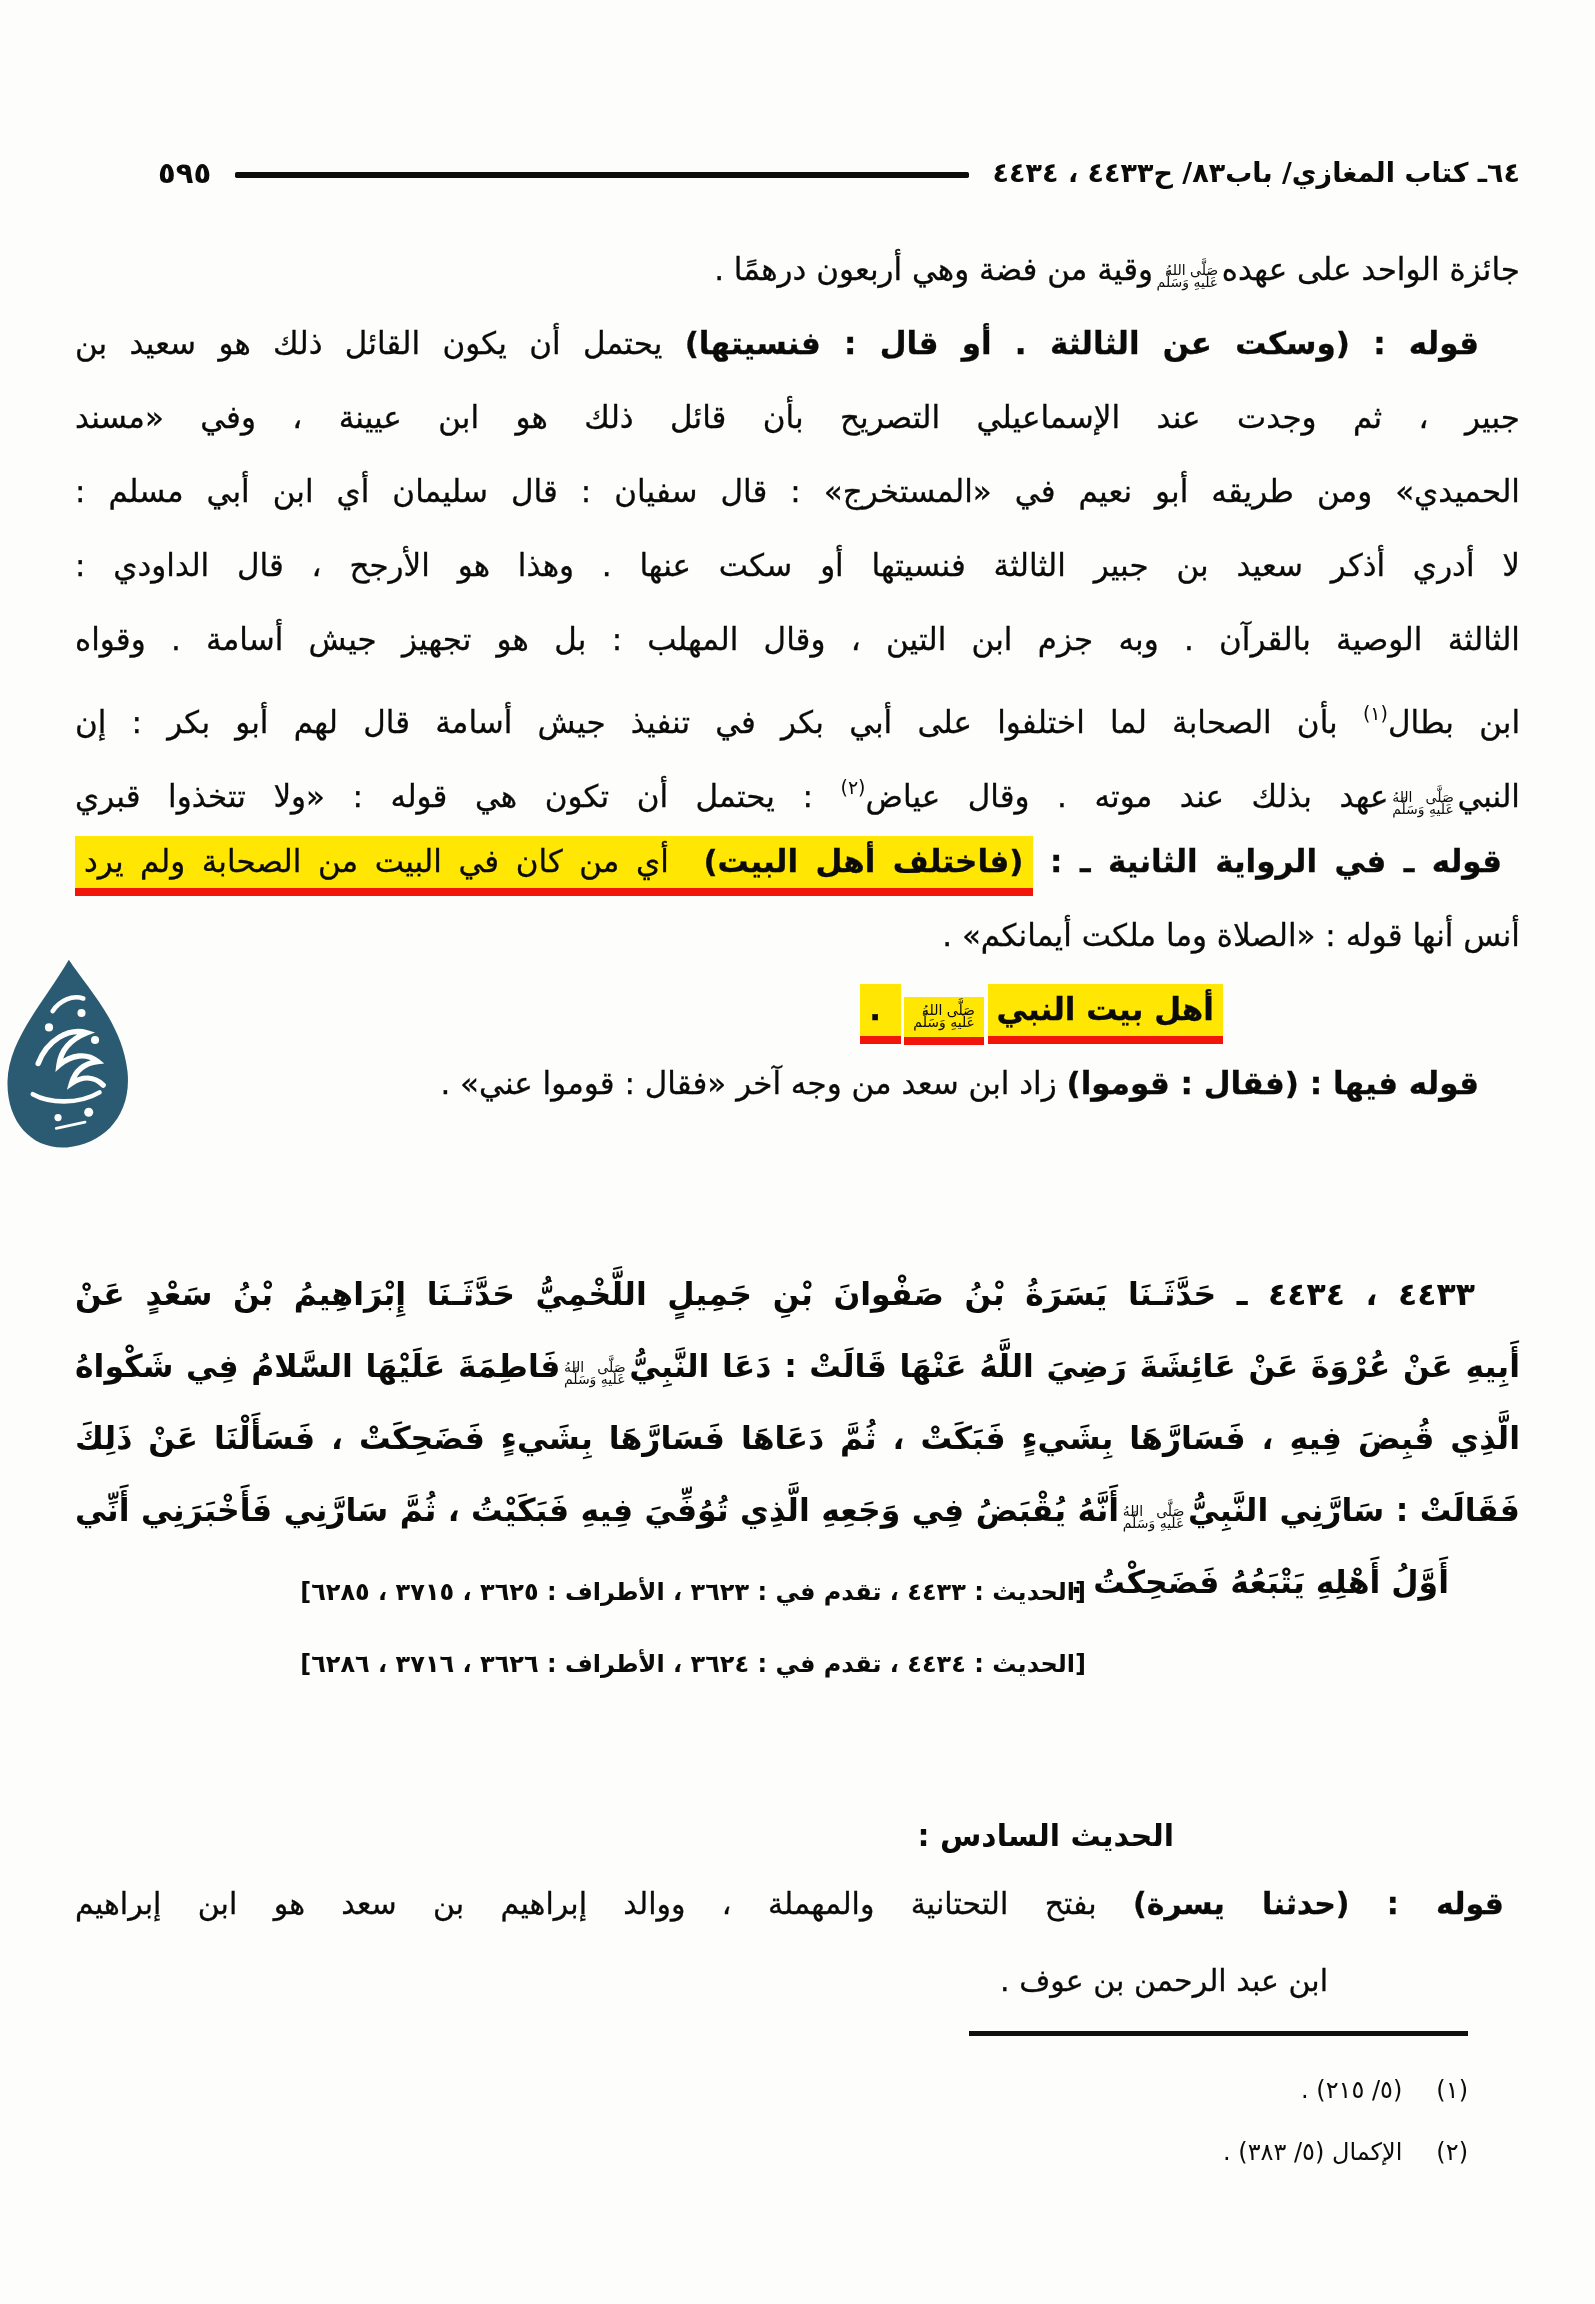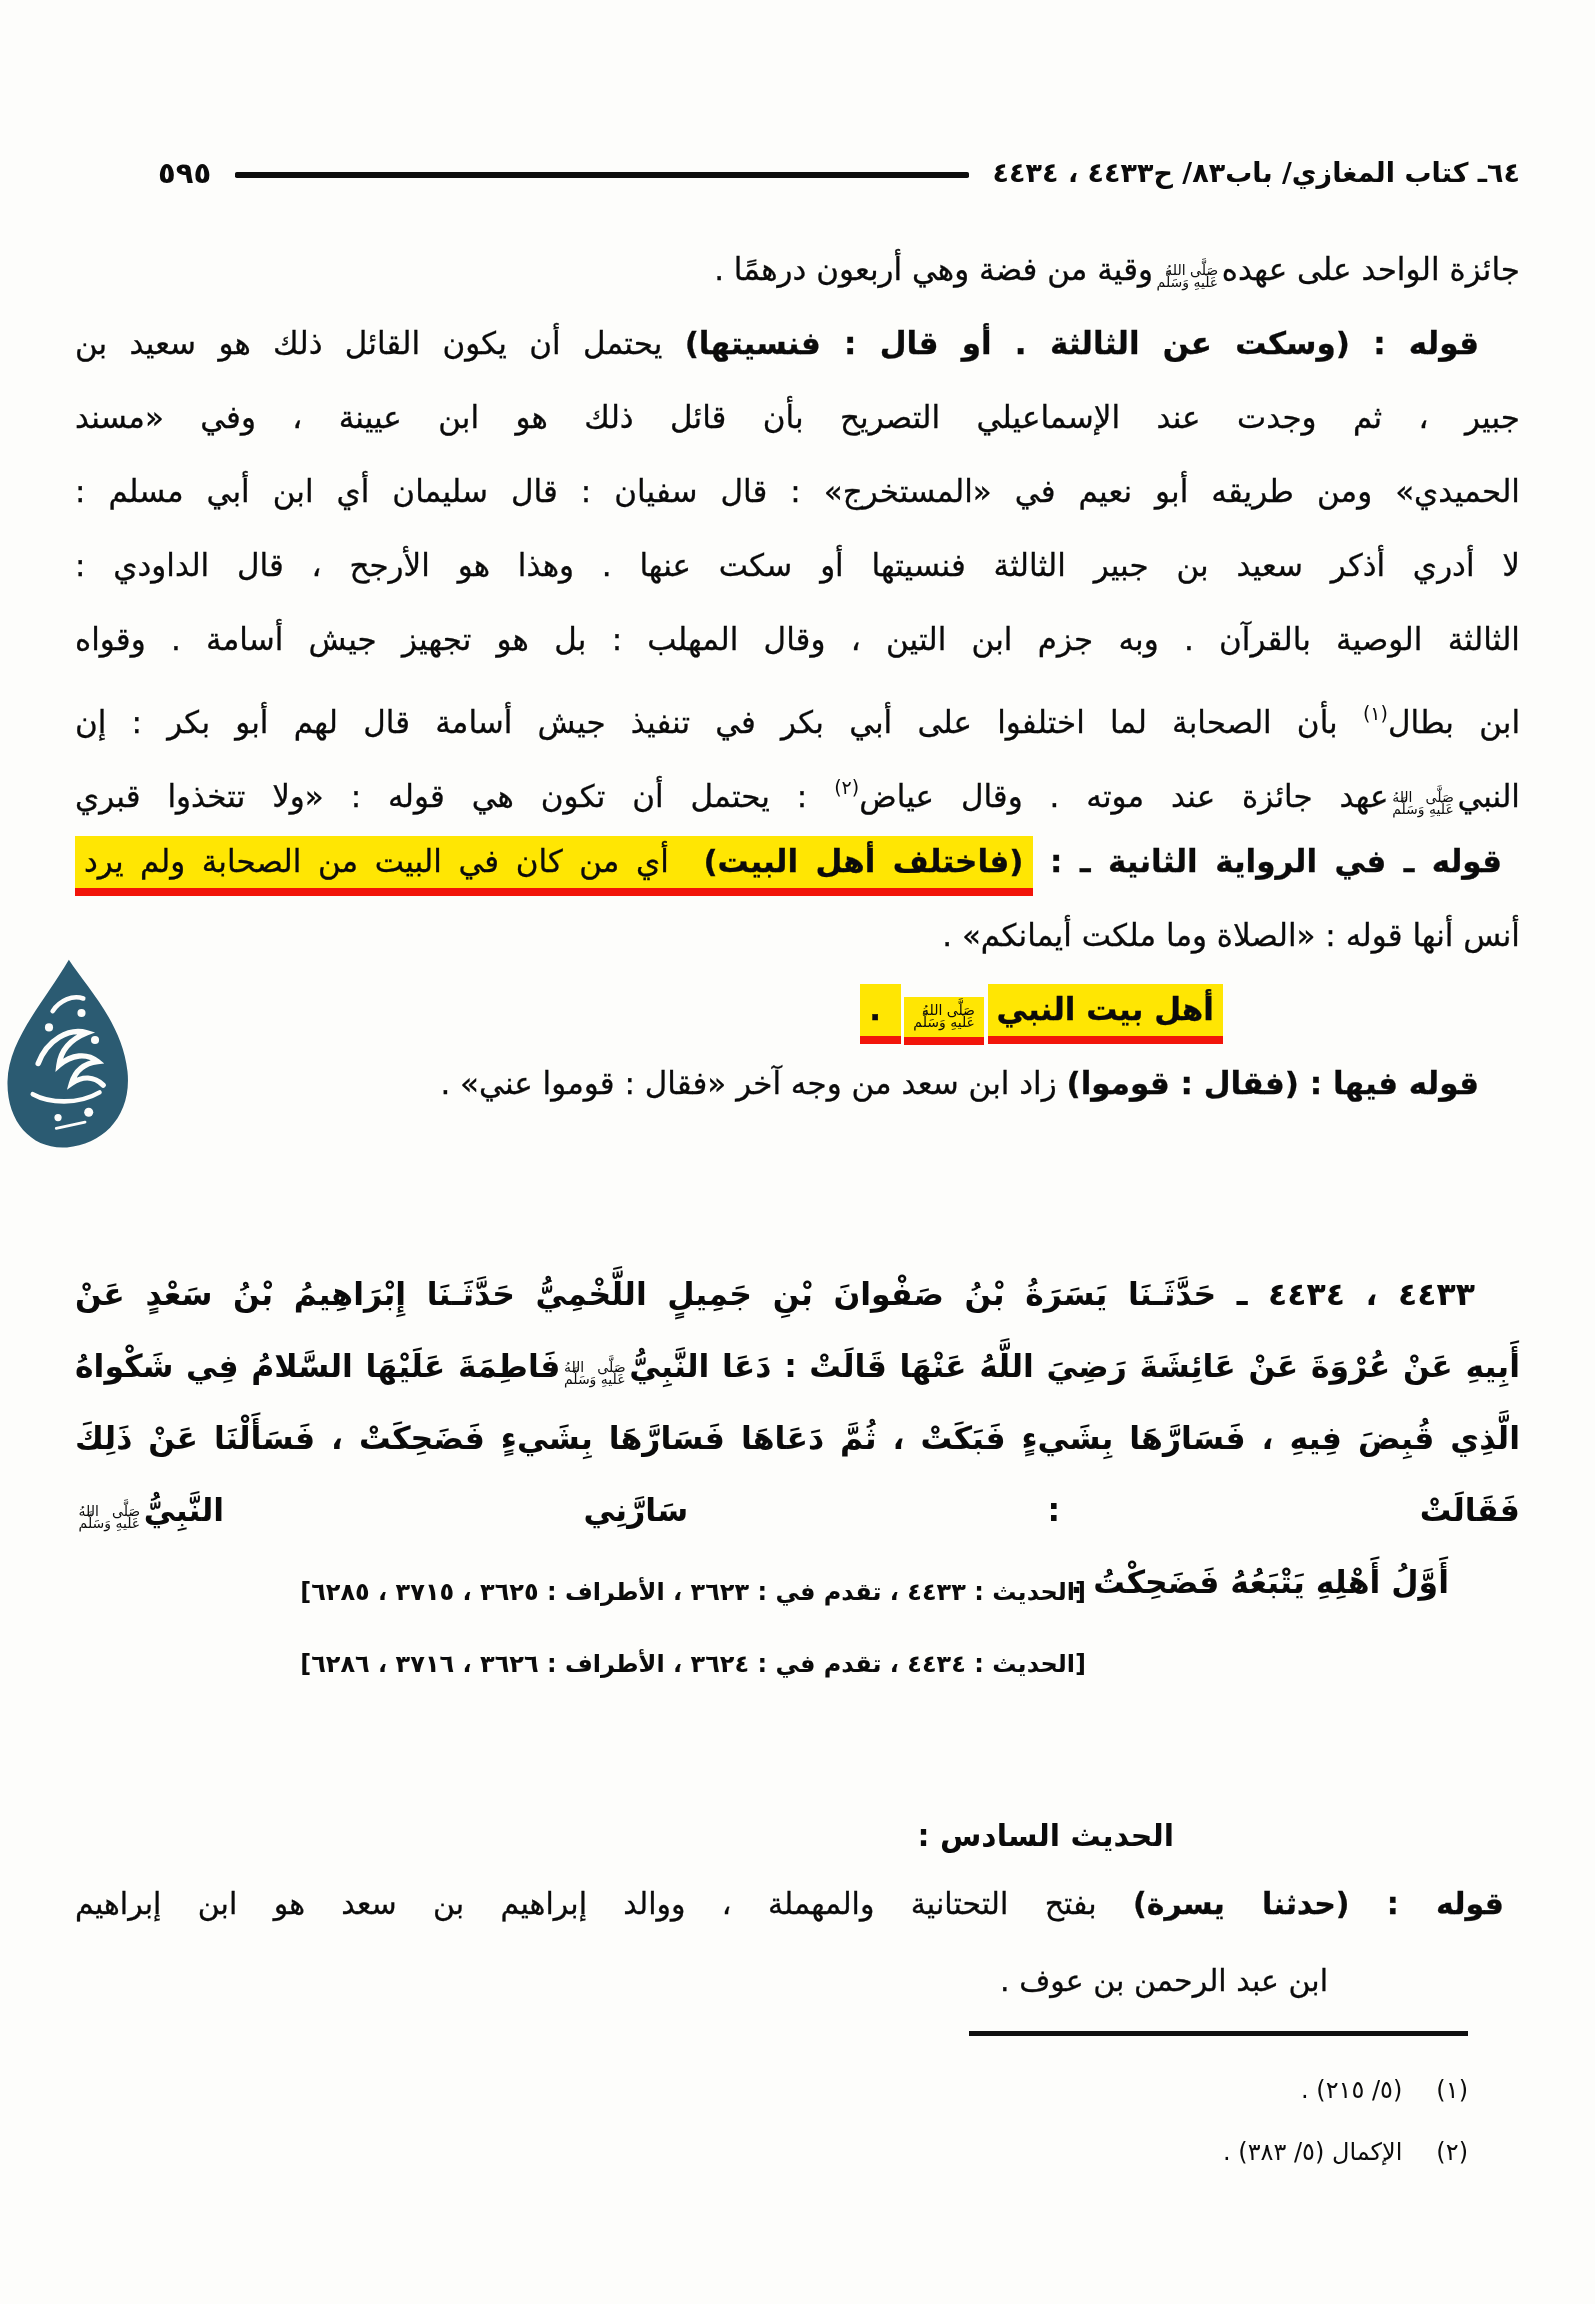--- a/index.html
+++ b/index.html
@@ -82,32 +82,32 @@
   </div>
 
   <div class="abs commentary" id="commentary">
       <div class="cline"><span>جائزة الواحد على عهده</span><span class="saws"><span>صَلَّى اللهُ</span><span>عَلَيهِ وَسَلَّم</span></span><span>وقية من فضة وهي أربعون درهمًا .</span></div>
       <div class="cline justify" style="padding-right: 41px;"><span class="b">قوله : (وسكت عن الثالثة . أو قال : فنسيتها)</span><span> يحتمل أن يكون القائل ذلك هو سعيد بن</span></div>
       <div class="cline justify"><span>جبير ، ثم وجدت عند الإسماعيلي التصريح بأن قائل ذلك هو ابن عيينة ، وفي «مسند</span></div>
       <div class="cline justify"><span>الحميدي» ومن طريقه أبو نعيم في «المستخرج» : قال سفيان : قال سليمان أي ابن أبي مسلم :</span></div>
       <div class="cline justify"><span>لا أدري أذكر سعيد بن جبير الثالثة فنسيتها أو سكت عنها . وهذا هو الأرجح ، قال الداودي :</span></div>
       <div class="cline justify"><span>الثالثة الوصية بالقرآن . وبه جزم ابن التين ، وقال المهلب : بل هو تجهيز جيش أسامة . وقواه</span></div>
       <div class="cline justify"><span>ابن بطال</span><span class="sup">(١)</span><span> بأن الصحابة لما اختلفوا على أبي بكر في تنفيذ جيش أسامة قال لهم أبو بكر : إن</span></div>
-      <div class="cline justify"><span>النبي</span><span class="saws"><span>صَلَّى اللهُ</span><span>عَلَيهِ وَسَلَّم</span></span><span>عهد جائزة عند موته . وقال عياض</span><span class="sup">(٢)</span><span> : يحتمل أن تكون هي قوله : «ولا تتخذوا قبري</span></div>
+      <div class="cline justify"><span>النبي</span><span class="saws"><span>صَلَّى اللهُ</span><span>عَلَيهِ وَسَلَّم</span></span><span>عهد بذلك عند موته . وقال عياض</span><span class="sup">(٢)</span><span> : يحتمل أن تكون هي قوله : «ولا تتخذوا قبري</span></div>
       <div class="cline justify" style="padding-right: 18px;"><span class="b">قوله ـ في الرواية الثانية ـ : </span><span class="b hl">(فاختلف أهل البيت)</span><span class="hl"> أي من كان في البيت من الصحابة ولم يرد</span></div>
       <div class="cline"><span>أنس أنها قوله : «الصلاة وما ملكت أيمانكم» .</span></div>
       <div class="cline" style="margin-right: 297px;"><span class="b hl">أهل بيت النبي</span><span class="saws hl"><span>صَلَّى اللهُ</span><span>عَلَيهِ وَسَلَّم</span></span><span class="b hl"> .</span></div>
       <div class="cline" style="padding-right: 41px;"><span class="b">قوله فيها : (فقال : قوموا)</span><span> زاد ابن سعد من وجه آخر «فقال : قوموا عني» .</span></div>
     </div>
 
   <div class="abs hadith" id="hadith">
       <div class="hline justify" style="padding-right: 45px;"><span>٤٤٣٣ ، ٤٤٣٤ ـ حَدَّثَـنَا يَسَرَةُ بْنُ صَفْوانَ بْنِ جَمِيلٍ اللَّخْمِيُّ حَدَّثَـنَا إِبْرَاهِيمُ بْنُ سَعْدٍ عَنْ</span></div>
       <div class="hline justify"><span>أَبِيهِ عَنْ عُرْوَةَ عَنْ عَائِشَةَ رَضِيَ اللَّهُ عَنْهَا قَالَتْ : دَعَا النَّبِيُّ</span><span class="saws"><span>صَلَّى اللهُ</span><span>عَلَيهِ وَسَلَّم</span></span><span>فَاطِمَةَ عَلَيْهَا السَّلامُ فِي شَكْواهُ</span></div>
       <div class="hline justify"><span>الَّذِي قُبِضَ فِيهِ ، فَسَارَّهَا بِشَيءٍ فَبَكَتْ ، ثُمَّ دَعَاهَا فَسَارَّهَا بِشَيءٍ فَضَحِكَتْ ، فَسَأَلْنَا عَنْ ذَلِكَ</span></div>
-      <div class="hline justify"><span>فَقَالَتْ : سَارَّنِي النَّبِيُّ</span><span class="saws"><span>صَلَّى اللهُ</span><span>عَلَيهِ وَسَلَّم</span></span></div>
+      <div class="hline justify"><span>فَقَالَتْ : سَارَّنِي النَّبِيُّ</span><span class="saws"><span>صَلَّى اللهُ</span><span>عَلَيهِ وَسَلَّم</span></span><span>أَنَّهُ يُقْبَضُ فِي وَجَعِهِ الَّذِي تُوُفِّيَ فِيهِ فَبَكَيْتُ ، ثُمَّ سَارَّنِي فَأَخْبَرَنِي أَنِّي</span></div>
       <div class="hline" style="margin-right: 71px; text-align: right;"><span>أَوَّلُ أَهْلِهِ يَتْبَعُهُ فَضَحِكْتُ .</span></div>
     </div>
 
   <div class="abs refs" id="refs">
       <div class="rline"><span>[الحديث : ٤٤٣٣ ، تقدم في : ٣٦٢٣ ، الأطراف : ٣٦٢٥ ، ٣٧١٥ ، ٦٢٨٥]</span></div>
       <div class="rline"><span>[الحديث : ٤٤٣٤ ، تقدم في : ٣٦٢٤ ، الأطراف : ٣٦٢٦ ، ٣٧١٦ ، ٦٢٨٦]</span></div>
     </div>
 
   <div class="abs sectionTitle">الحديث السادس :</div>
   <div class="abs sectionLines" id="sectionLines">

